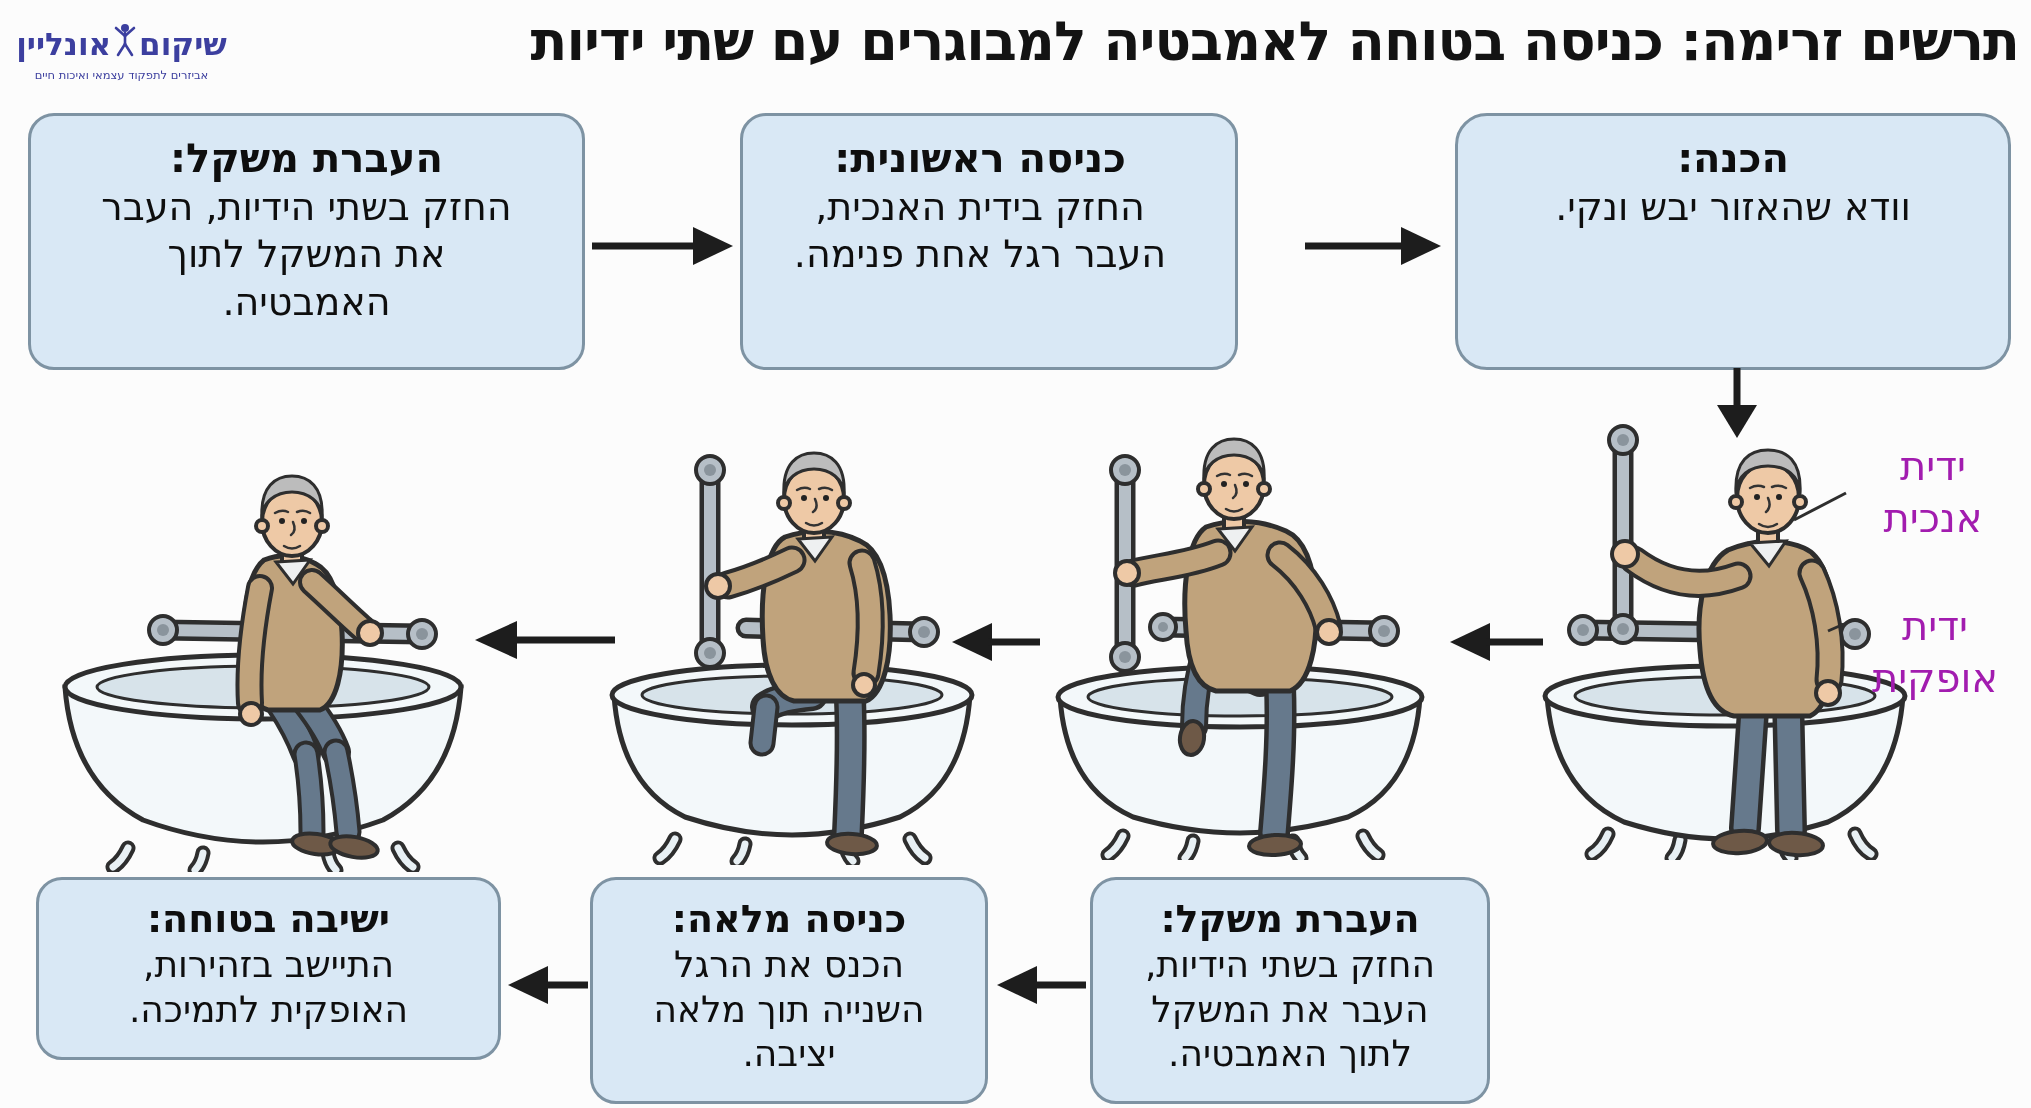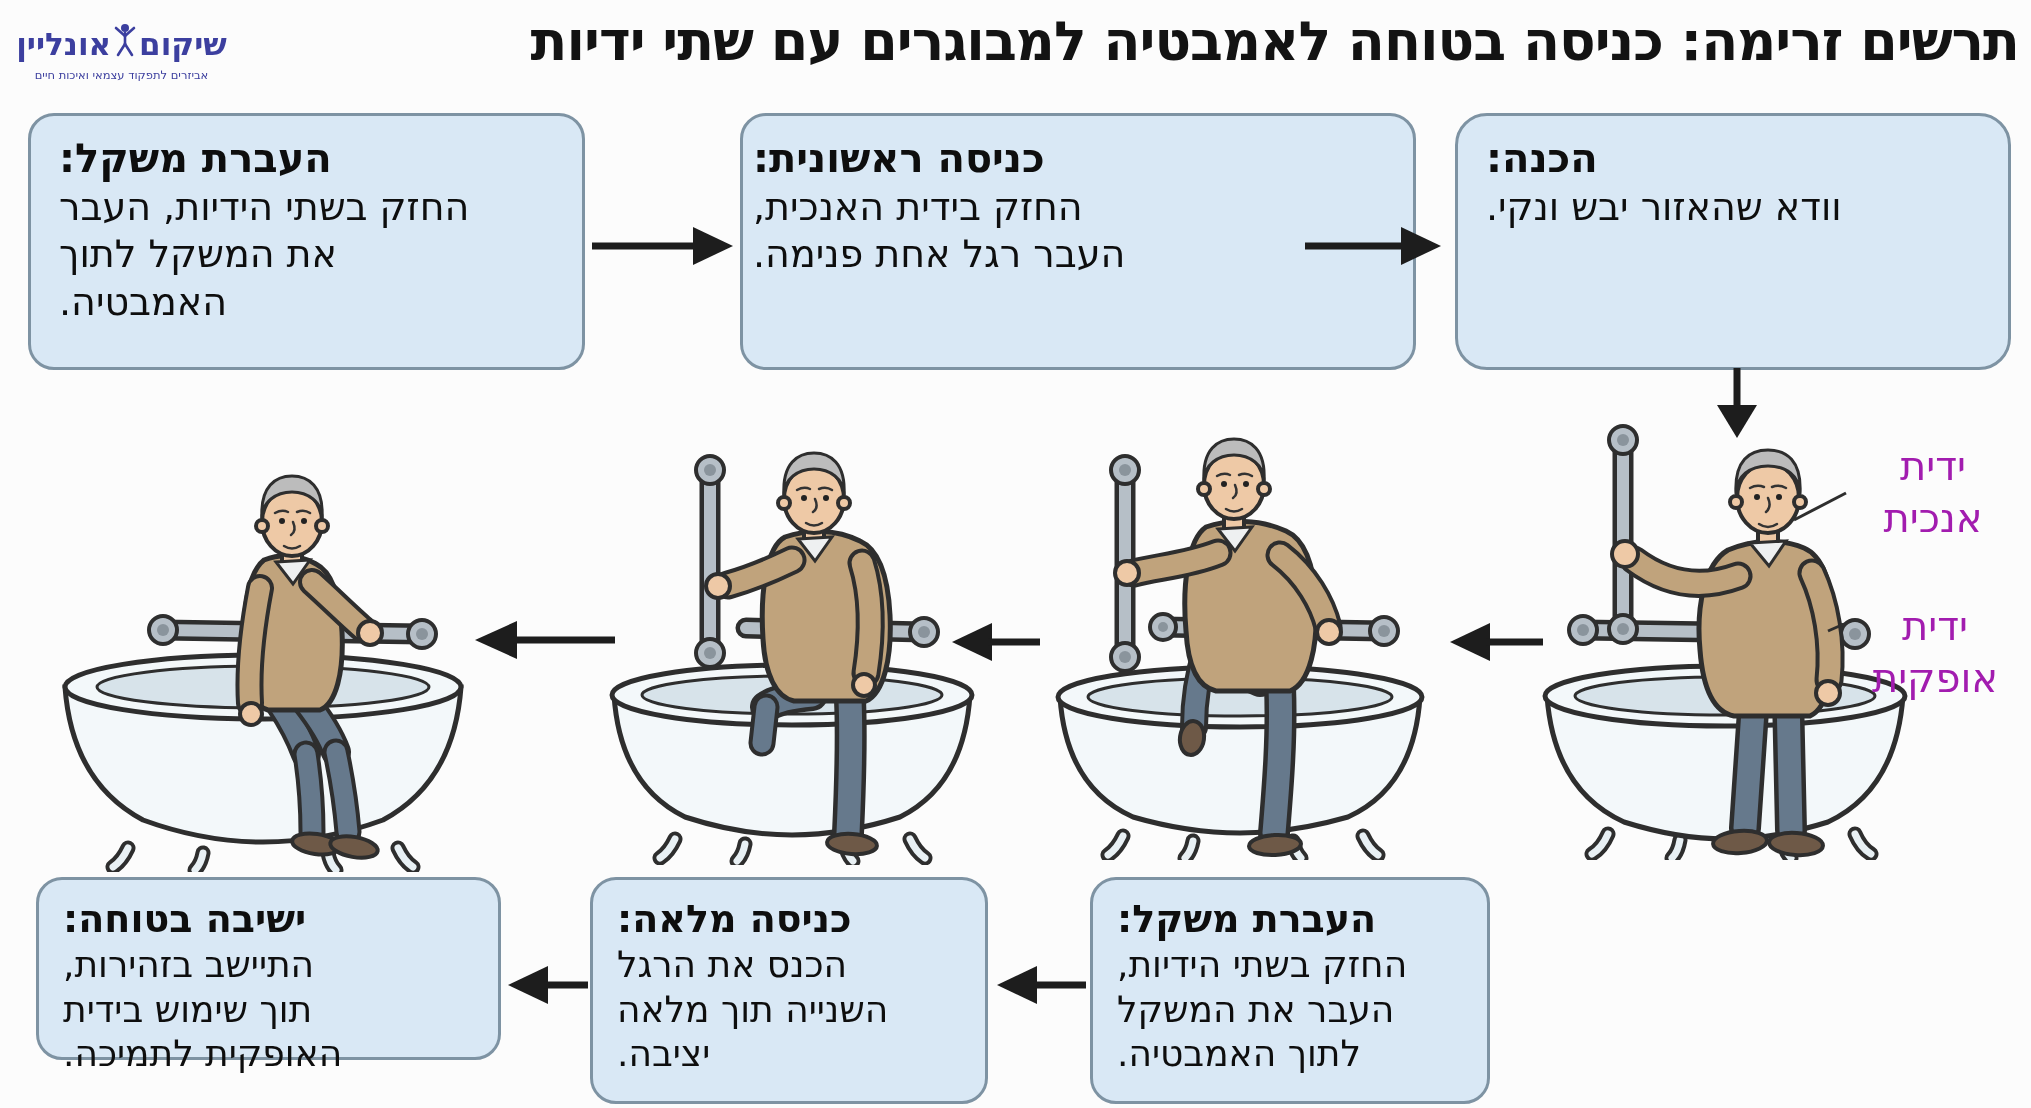--- a/index.html
+++ b/index.html
@@ -12,30 +12,30 @@
     position:absolute;top:10px;right:12px;direction:rtl;white-space:nowrap;
     font-size:54px;font-weight:bold;color:#131313;letter-spacing:-1px;
   }
   .logo{position:absolute;top:22px;left:24px;width:195px;color:#3c3f9f;}
   .brandrow{display:flex;direction:rtl;align-items:center;justify-content:center;gap:2px;
     font-size:31px;font-weight:bold;white-space:nowrap;}
   .tagline{font-size:11.5px;text-align:center;margin-top:3px;direction:rtl;white-space:nowrap;}
   
   .box{
     position:absolute;background:#d9e8f5;border:3px solid #7e93a3;border-radius:26px;
-    box-sizing:border-box;direction:rtl;text-align:left;padding:18px 28px;color:#0e0e0e;
+    box-sizing:border-box;direction:rtl;text-align:center;padding:18px 28px;color:#0e0e0e;
   }
   .box h2{margin:0;font-size:40px;line-height:1.24;font-weight:bold;white-space:nowrap;}
   .box .ln{font-size:38px;line-height:1.26;white-space:nowrap;}
   .box.bottom{padding:16px 24px;}
   .box.bottom h2{font-size:38px;}
   .box.bottom .ln{font-size:36px;line-height:1.24;}
   
   #box-top-left  {left:28px;  top:113px; width:557px; height:257px;}
-  #box-top-mid   {left:740px; top:113px; width:676px; height:257px;padding-left:10px;}
+  #box-top-mid   {left:740px; top:113px; width:498px; height:257px;padding-left:10px;}
   #box-top-right {left:1455px;top:113px; width:556px; height:257px;border-radius:32px;}
   #box-bot-left  {left:36px;  top:877px; width:465px; height:183px;}
   #box-bot-mid   {left:590px; top:877px; width:398px; height:227px;}
   #box-bot-right {left:1090px;top:877px; width:400px; height:227px;}
   
   .arrow{position:absolute;}
   .arrow svg{display:block;}
   
   .scene{position:absolute;}
   .label{position:absolute;direction:rtl;text-align:center;font-size:40px;line-height:1.3;color:#a21caf;}
@@ -100,21 +100,20 @@
 </div>
 
 <div class="box" id="box-top-right">
   <h2>הכנה:</h2>
   <div class="ln">וודא שהאזור יבש ונקי.</div>
 </div>
 
 <div class="box bottom" id="box-bot-left">
   <h2>ישיבה בטוחה:</h2>
   <div class="ln">התיישב בזהירות,</div>
-  <div class="ln">תוך שימוש בידית</div>
   <div class="ln">האופקית לתמיכה.</div>
 </div>
 
 <div class="box bottom" id="box-bot-mid">
   <h2>כניסה מלאה:</h2>
   <div class="ln">הכנס את הרגל</div>
   <div class="ln">השנייה תוך מלאה</div>
   <div class="ln">יציבה.</div>
 </div>
 

